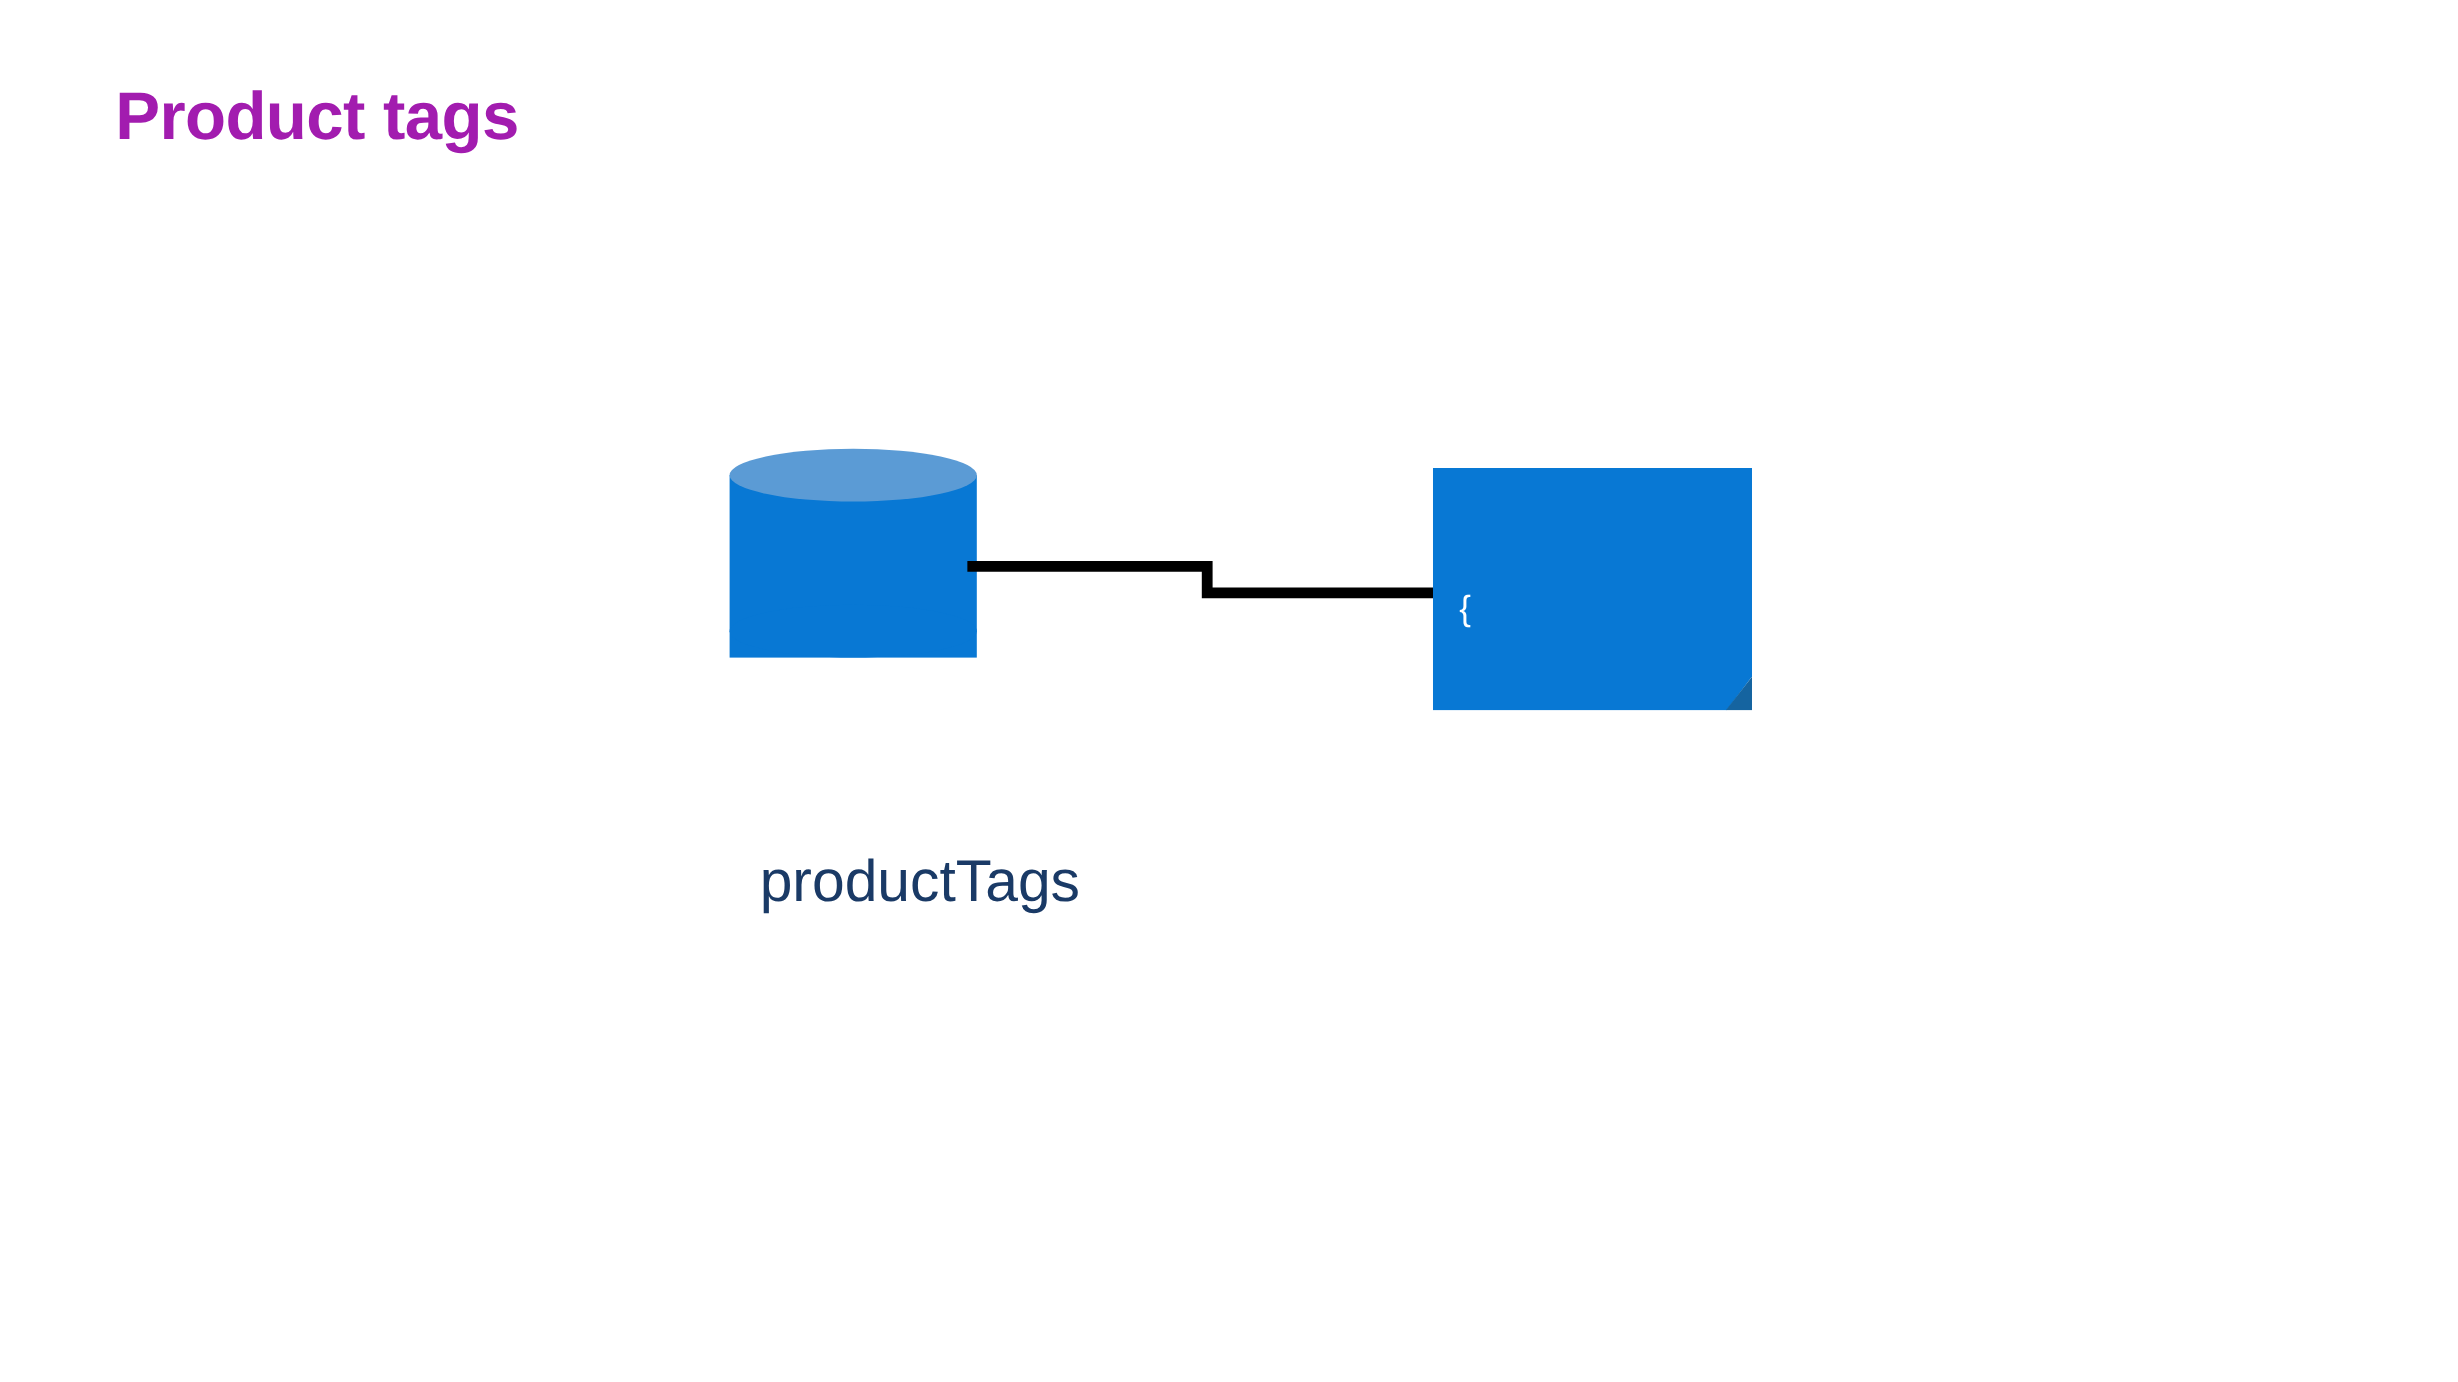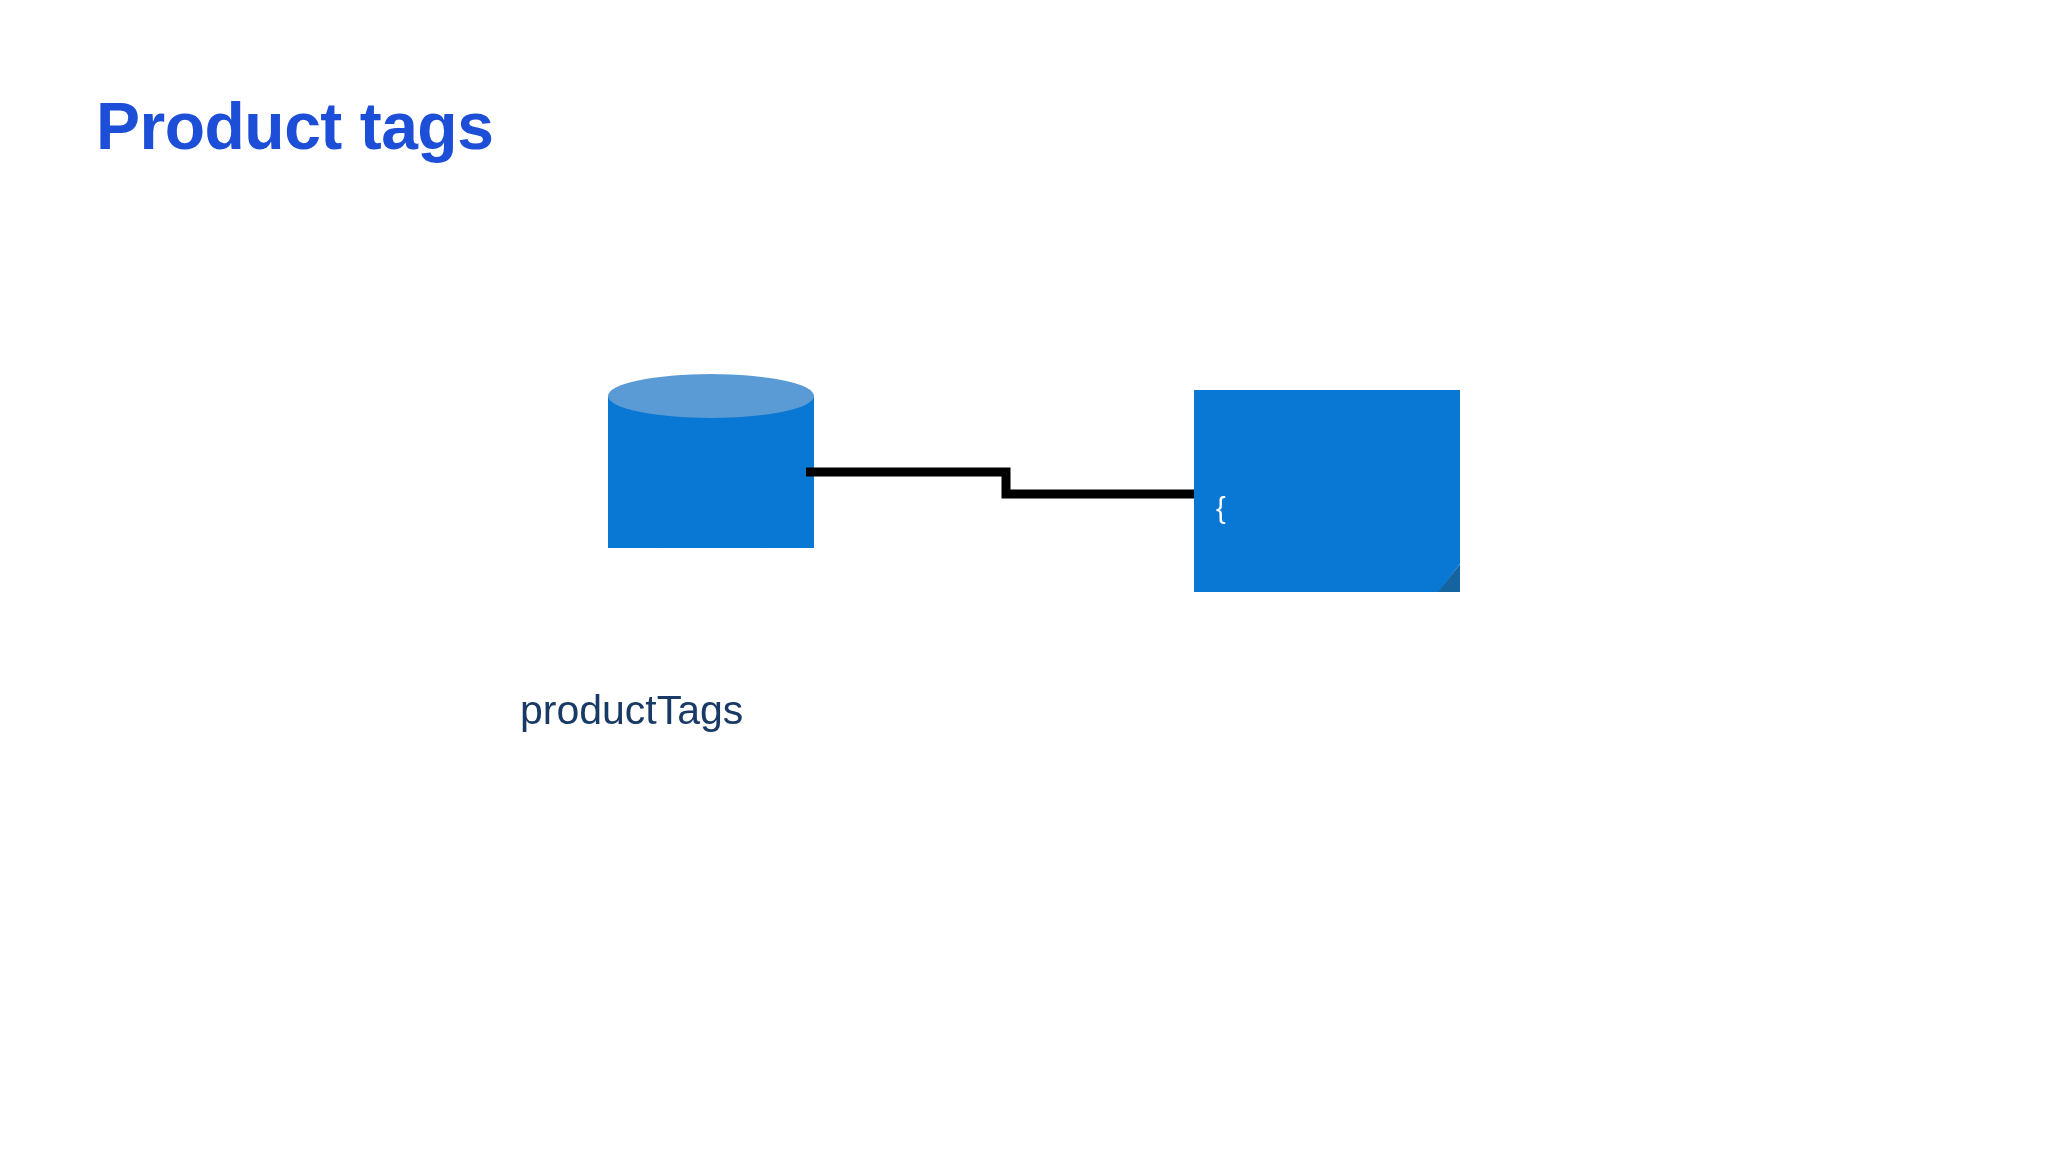--- a/index.html
+++ b/index.html
@@ -16,27 +16,26 @@
     height: 1152px;
     background: #ffffff;
     overflow: hidden;
   }
 
   
   .slide-title {
     position: absolute;
     left: 96px;
     top: 68px;
-    font-size: 66px;
+    font-size: 56px;
     font-weight: bold;
-    color: #1d4ed8;
+    color: #a21caf;
     letter-spacing: -0.5px;
     line-height: 1.05;
     white-space: pre;
-    margin-top: 24px;
   }
 
   
   .diagram {
     position: absolute;
     left: 0;
     top: 0;
     width: 2048px;
     height: 1152px;
   }
@@ -75,23 +74,23 @@
     background: #5B9BD5;
     border-radius: 50%;
   }
 
   
   .cyl-caption {
     position: absolute;
     left: 520px;
     top: 582px;
     width: 380px;
-    text-align: left;
+    text-align: right;
     color: #1A3A66;
-    font-size: 41px;
+    font-size: 49px;
     line-height: 1.25;
     white-space: pre;
   }
   .cyl-caption .cap-line { display: block; }
 
   
   .connector {
     position: absolute;
     left: 806px;
     top: 455px;

